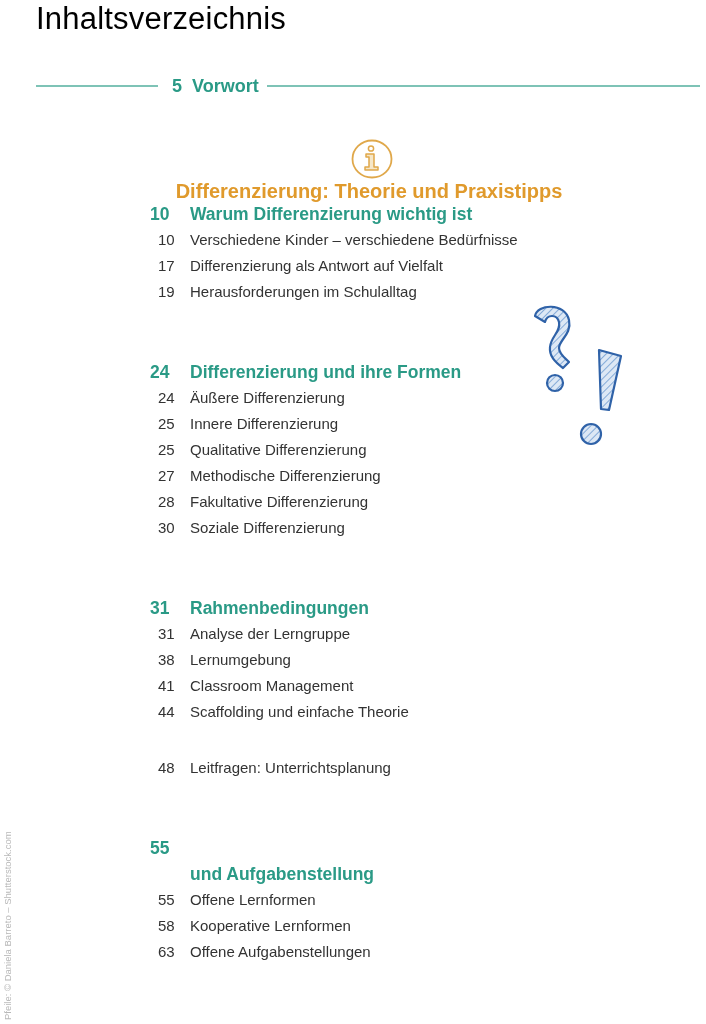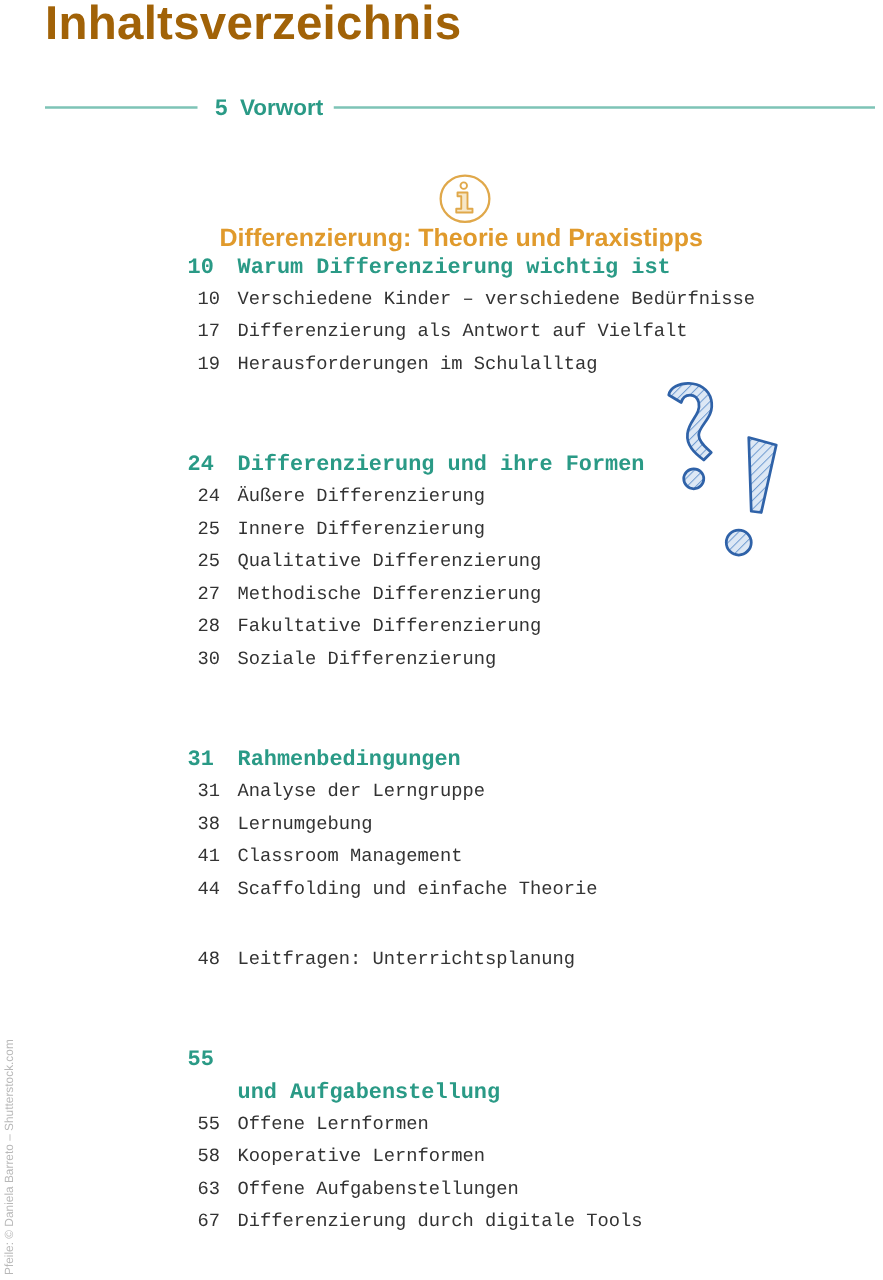--- a/index.html
+++ b/index.html
@@ -2,34 +2,34 @@
 <html><head>
 <meta charset="utf-8">
 <style>
   html, body { margin: 0; padding: 0; }
   body {
     width: 706px; height: 1024px; background: #ffffff; position: relative; overflow: hidden;
     font-family: "Liberation Sans", "DejaVu Sans", sans-serif;
   }
   .title {
     position: absolute; left: 36px; top: 0px;
-    font-size: 38px; font-weight: bold; color: #a16207; letter-spacing: 0.2px;
+    font-size: 31px; font-weight: normal; color: #000000; letter-spacing: 0.2px;
     line-height: 38px;
   }
   .rule-row { position: absolute; left: 36px; right: 6px; display: flex; align-items: center; }
   .rule-line { height: 2px; background: #7ec3b6; }
   .vorwort { top: 74px; height: 24px; }
   .vorwort .num { color: #2a9a86; font-weight: bold; font-size: 18px; margin: 0 10px 0 14px; }
   .vorwort .lbl { color: #2a9a86; font-weight: bold; font-size: 18px; margin-right: 8px; text-align: right; }
   .part { top: 138px; height: 44px; flex-direction: column; }
   .part .rule-line { background: #e0b866; }
   .part .lbl { color: #e09a2c; font-weight: bold; font-size: 20px; margin: 0 8px 0 10px; white-space: nowrap; }
   .info-icon { width: 44px; height: 42px; margin-left: 8px; flex: 0 0 auto; }
 
-  .section { position: absolute; left: 150px; width: 460px; font-family: Liberation Mono, monospace; }
+  .section { position: absolute; left: 150px; width: 460px; }
   .sec-head { display: flex; font-weight: bold; color: #2a9a86; font-size: 17.5px; line-height: 26px; }
   .sec-head .pg { width: 40px; text-align: left; }
   .sec-head .txt { flex: 1; }
   .entry { display: flex; font-size: 15px; color: #333333; line-height: 26px; }
   .entry .pg { width: 40px; text-align: left; padding-left: 8px; box-sizing: border-box; }
   .entry .txt { flex: 1; }
 
   .doodle { position: absolute; left: 525px; top: 300px; width: 110px; height: 150px; }
   .credit {
     position: absolute; left: 2px; top: 1020px; transform-origin: 0 0; transform: rotate(-90deg);
@@ -152,24 +152,20 @@
       <span class="txt">Offene Lernformen</span>
     </div>
   <div class="entry">
       <span class="pg">58</span>
       <span class="txt">Kooperative Lernformen</span>
     </div>
   <div class="entry">
       <span class="pg">63</span>
       <span class="txt">Offene Aufgabenstellungen</span>
     </div>
-  <div class="entry">
-      <span class="pg">67</span>
-      <span class="txt">Differenzierung durch digitale Tools</span>
-    </div>
 </div>
 
 <svg class="doodle" viewBox="0 0 110 150">
   <defs>
     <pattern id="hatch" width="5" height="5" patternUnits="userSpaceOnUse" patternTransform="rotate(45)">
       <rect width="5" height="5" fill="#dde8f5"></rect>
       <line x1="0" y1="0" x2="0" y2="5" stroke="#6f9bd1" stroke-width="1.6"></line>
     </pattern>
   </defs>
 

